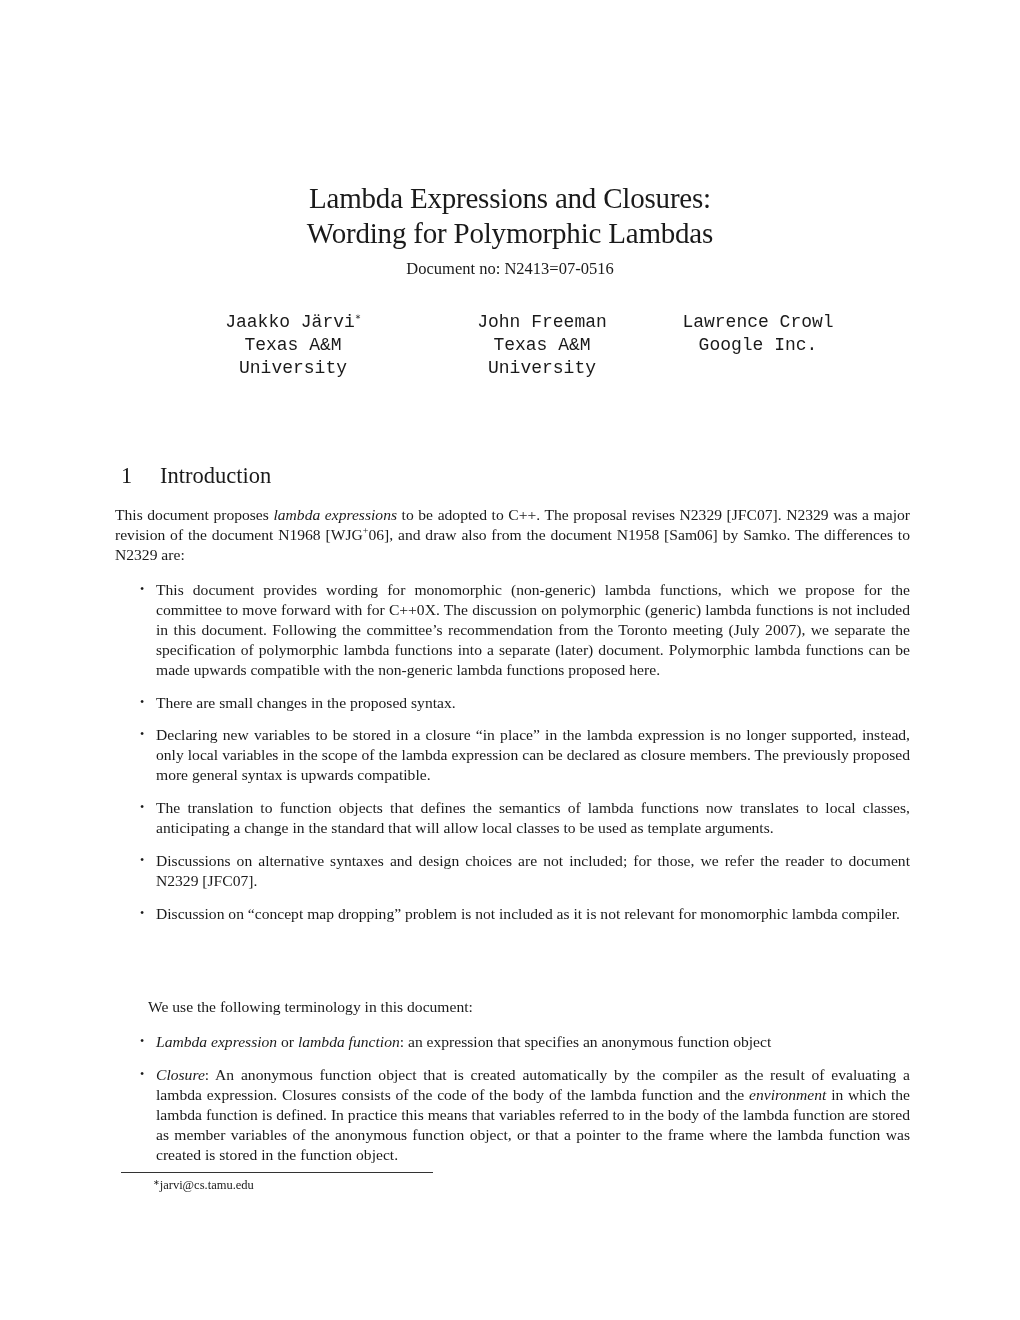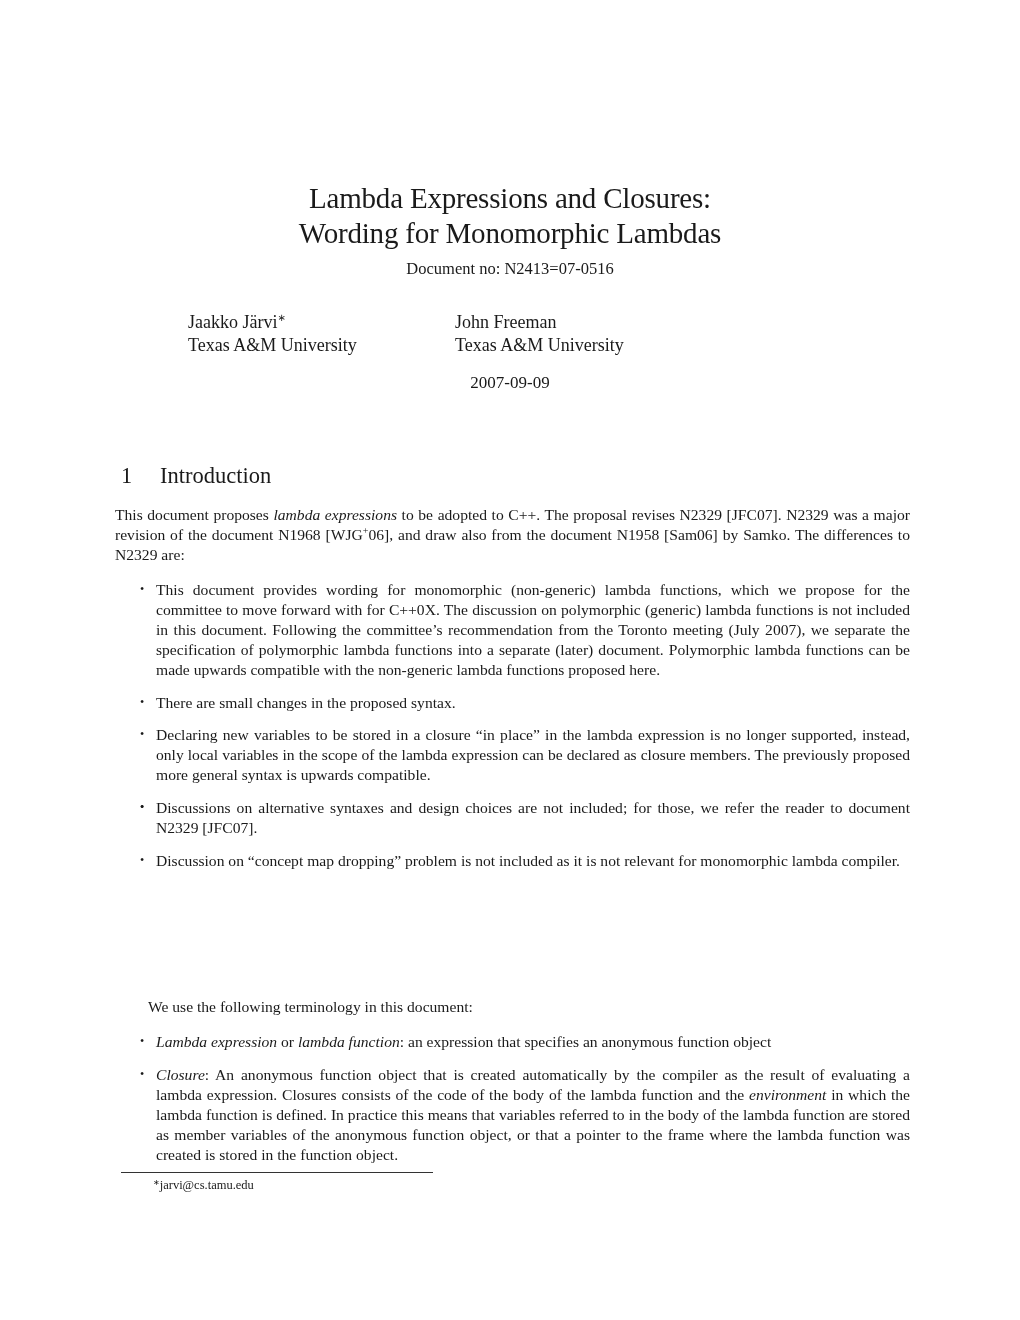--- a/index.html
+++ b/index.html
@@ -42,21 +42,22 @@
     }
     .authors {
       position: absolute;
       top: 311px;
       left: 0;
       width: 1020px;
       height: 48px;
     }
     .author {
       position: absolute;
-      font-family: Liberation Serif, serif;
+      text-align: center;
+      font-family: Liberation Mono, monospace;
       font-size: 18px;
       line-height: 23px;
     }
     .author sup {
       font-size: 10px;
       vertical-align: 7px;
       line-height: 0;
     }
     .date {
       position: absolute;
@@ -136,51 +137,54 @@
     em { font-style: italic; }
     sup.inline { font-size: 10px; vertical-align: 6px; line-height: 0; }
   </style>
 </head>
 <body>
 
 <div class="page">
 
   <div class="title-block">
     <div class="title-line">Lambda Expressions and Closures:</div>
-    <div class="title-line">Wording for Monomorphic Lambdas</div>
+    <div class="title-line">Wording for Polymorphic Lambdas</div>
     <div class="docno">Document no: N2413=07-0516</div>
   </div>
 
   <div class="authors">
     <div class="author" style="left:188px; width:210px;">
       <div><span>Jaakko Järvi</span><sup>∗</sup></div>
       <div>Texas A&amp;M University</div>
     </div>
-    <div class="author" style="left:455px; width:210px;">
+    <div class="author" style="left:437px; width:210px;">
       <div>John Freeman</div>
       <div>Texas A&amp;M University</div>
     </div>
-  </div>
-
-  <div class="date">2007-09-09</div>
+    <div class="author" style="left:672px; width:172px;">
+      <div>Lawrence Crowl</div>
+      <div>Google Inc.</div>
+    </div>
+  </div>
+
 
   <div class="section-heading">
     <span class="num">1</span><span>Introduction</span>
   </div>
 
   <div class="body-text" style="top:505px;">
     <p class="para"><span>This document proposes </span><em>lambda expressions</em><span> to be adopted to C++. The proposal revises N2329 [JFC07]. N2329 was a major revision of the document N1968 [WJG</span><sup class="inline">+</sup><span>06], and draw also from the document N1958 [Sam06] by Samko. The differences to N2329 are:</span></p>
   </div>
 
   <div class="body-text" style="top:580px;">
     <ul class="bullets">
       <li style="margin-bottom:13px;"><span class="dot">•</span><span>This document provides wording for monomorphic (non-generic) lambda functions, which we propose for the committee to move forward with for C++0X. The discussion on polymorphic (generic) lambda functions is not included in this document.  Following the committee’s recommendation from the Toronto meeting (July 2007), we separate the specification of polymorphic lambda functions into a separate (later) document. Polymorphic lambda functions can be made upwards compatible with the non-generic lambda functions proposed here.</span></li>
       <li style="margin-bottom:13px;"><span class="dot">•</span><span>There are small changes in the proposed syntax.</span></li>
       <li style="margin-bottom:13px;"><span class="dot">•</span><span>Declaring new variables to be stored in a closure “in place” in the lambda expression is no longer supported, instead, only local variables in the scope of the lambda expression can be declared as closure members. The previously proposed more general syntax is upwards compatible.</span></li>
-      <li style="margin-bottom:13px;"><span class="dot">•</span></li>
+      <li style="margin-bottom:13px;"><span class="dot">•</span><span>The translation to function objects that defines the semantics of lambda functions now translates to local classes, anticipating a change in the standard that will allow local classes to be used as template arguments.</span></li>
       <li style="margin-bottom:13px;"><span class="dot">•</span><span>Discussions on alternative syntaxes and design choices are not included; for those, we refer the reader to document N2329 [JFC07].</span></li>
       <li><span class="dot">•</span><span>Discussion on “concept map dropping” problem is not included as it is not relevant for monomorphic lambda compiler.</span></li>
     </ul>
   </div>
 
   <div class="body-text" style="top:997px;margin-left:33px;">
     <p class="para">We use the following terminology in this document:</p>
   </div>
 
   <div class="body-text" style="top:1032px;">

